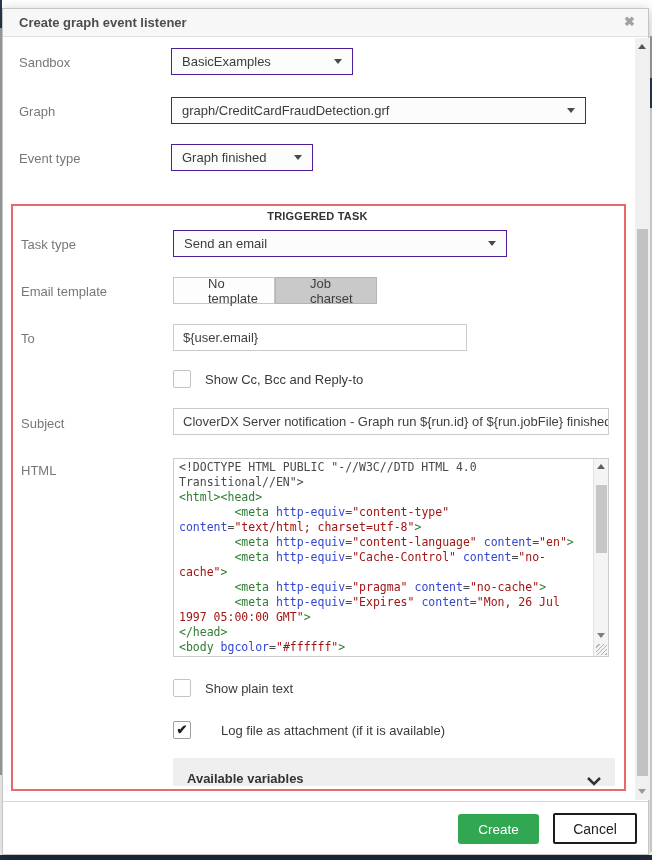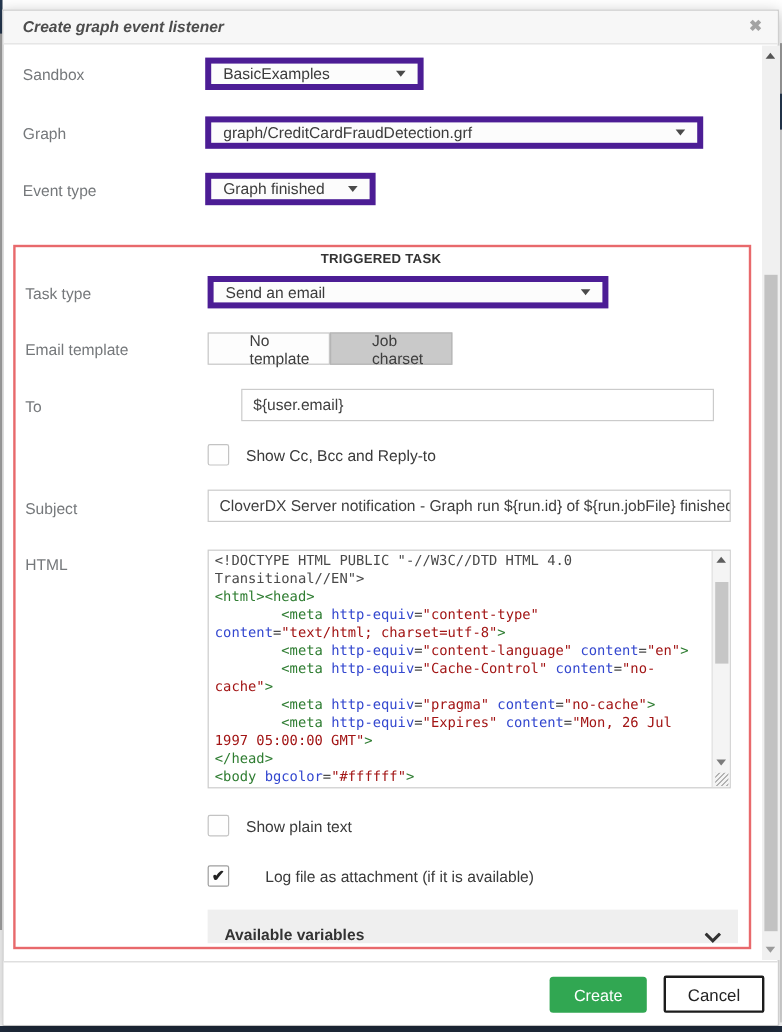--- a/index.html
+++ b/index.html
@@ -13,26 +13,26 @@
   .edge-right { position:absolute; right:0; top:36px; width:2px; height:816px; background:#dcdcdc; }
   .edge-right .gray { position:absolute; top:0; width:2px; height:42px; background:#a0a0a0; }
   .edge-right .navy { position:absolute; top:42px; width:2px; height:30px; background:#253850; }
   .bottom-band { position:absolute; left:0; bottom:0; width:652px; height:5px; background:#202c3d; }
 
   
   .dialog { position:absolute; left:2px; top:8px; width:647px; height:847px;
     background:#fff; border:1px solid #c5c5c5; box-shadow:0 3px 12px rgba(0,0,0,.28); }
   .dlg-header { position:absolute; left:0; top:0; right:0; height:28px;
     background:#f7f7f7; border-bottom:1px solid #e2e2e2; }
-  .dlg-title { position:absolute; left:16px; top:6px; font-size:13px; font-weight:bold; color:#4d4d4d;font-style:italic; }
+  .dlg-title { position:absolute; left:16px; top:6px; font-size:13px; font-weight:bold; color:#4d4d4d; }
   .dlg-close { position:absolute; right:13px; top:5px; font-size:13px; font-weight:bold;
     color:#a3a3a3; cursor:pointer; }
 
   .lbl { position:absolute; font-size:13px; color:#75787b; }
-  .sel { position:absolute; height:27px; border:5px solid #4c1d95; background:#fcfcfc;
+  .sel { position:absolute; height:27px; border:1px solid #4c1d95; background:#fcfcfc;
     display:flex; align-items:center; padding:0 10px; font-size:13px; color:#3c3c3c; cursor:pointer; }
   .sel .caret { margin-left:auto; width:0; height:0; border-left:4px solid transparent;
     border-right:4px solid transparent; border-top:5px solid #4a4a4a; }
   .inp { position:absolute; height:27px; border:1px solid #cbcbcb; background:#fff;
     font-size:13px; color:#3f3f3f; display:flex; align-items:center; padding:0 9px;
     white-space:nowrap; overflow:hidden; }
 
   
   .fieldset { position:absolute; left:8px; top:195px; width:615px; height:587px;
     border:2px solid #e8696c; background:#fff; }
@@ -144,21 +144,21 @@
         <span class="caret"></span>
       </div>
 
       <span class="lbl" style="left:8px; top:78px;">Email template</span>
       <div class="toggle">
         <div class="seg">No template</div>
         <div class="seg selected">Job charset</div>
       </div>
 
       <span class="lbl" style="left:8px; top:125px;">To</span>
-      <div class="inp" style="left:160px; top:118px; width:394px;margin-left:28px;">${user.email}</div>
+      <div class="inp" style="left:160px; top:118px; width:294px;">${user.email}</div>
 
       <div class="chk" style="left:160px; top:164px;"></div>
       <span class="chk-lbl" style="left:192px; top:166px;">Show Cc, Bcc and Reply-to</span>
 
       <span class="lbl" style="left:8px; top:210px;">Subject</span>
       <div class="inp" style="left:160px; top:202px; width:436px;">CloverDX Server notification - Graph run ${run.id} of ${run.jobFile} finished</div>
 
       <span class="lbl" style="left:8px; top:257px;">HTML</span>
       <div class="ta">
         <div class="code"><span class="tok-meta">&lt;!DOCTYPE HTML PUBLIC "-//W3C//DTD HTML 4.0 Transitional//EN"&gt;</span><span class="tok-plain">

